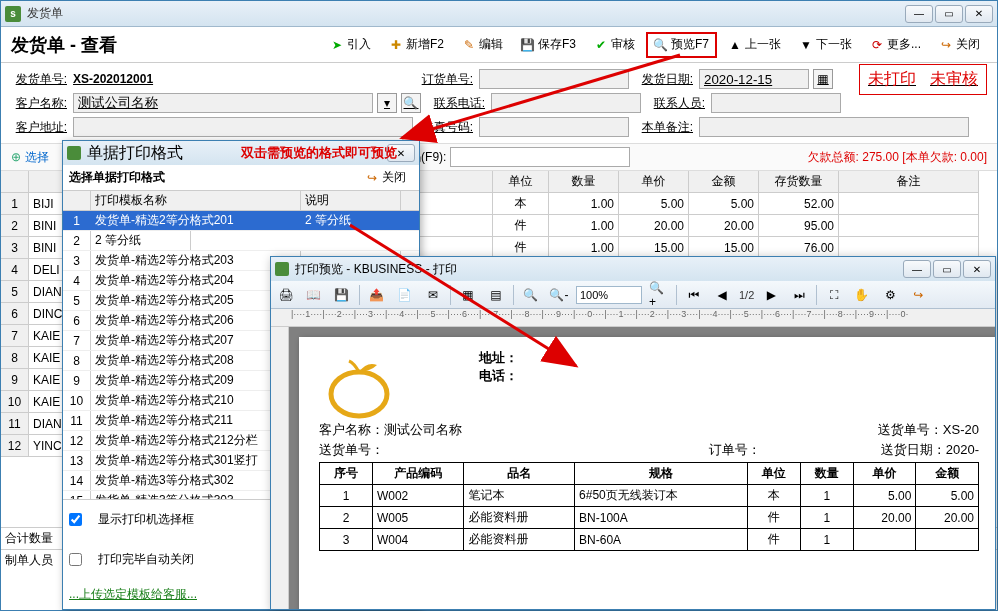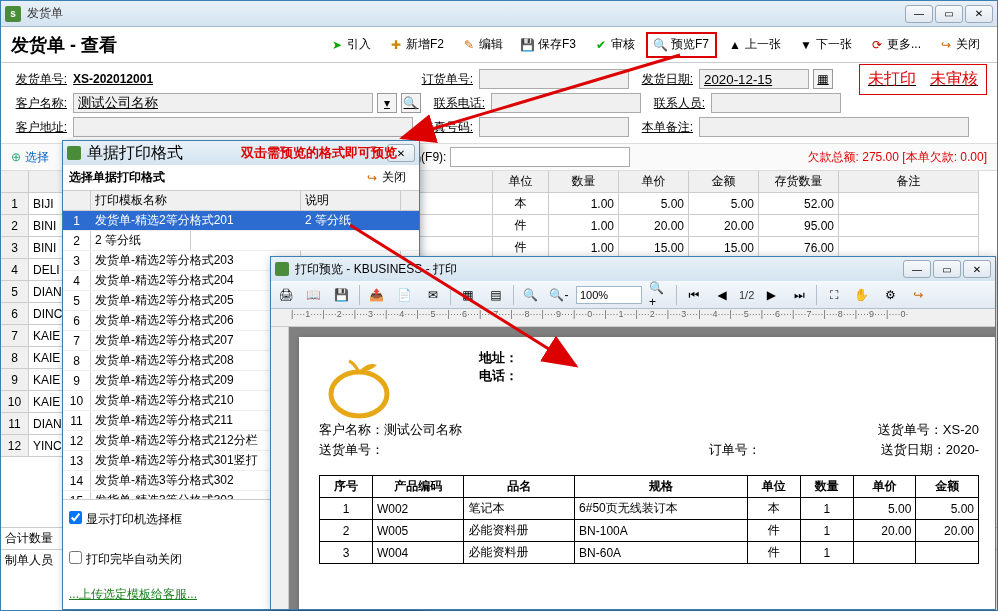--- a/index.html
+++ b/index.html
@@ -54,21 +54,21 @@
 .tmpl-hint { color: #d00; font-weight: bold; font-size: 13px; position: absolute; left: 178px; top: 3px; }
 .tmpl-sub { height: 26px; display: flex; align-items: center; padding: 0 6px; border-bottom: 1px solid #ccc; }
 .tmpl-sub .st { font-weight: bold; flex: 1; }
 .tmpl-grid { flex: 1; overflow: auto; }
 .tmpl-head { display: flex; background: #f0f0f0; height: 20px; border-bottom: 1px solid #ccc; }
 .tmpl-head div, .tmpl-row div { border-right: 1px solid #ccc; padding: 2px 4px; display: flex; align-items: center; }
 .tmpl-row { display: flex; height: 20px; border-bottom: 1px solid #eee; cursor: pointer; }
 .tmpl-row.sel { background: #2c6bd0; color: #fff; }
 .tmpl-row.sel div { border-right-color: #2c6bd0; }
 .tmpl-footer { border-top: 1px solid #ccc; padding: 6px; display: flex; align-items: center; gap: 18px; flex-wrap: wrap; }
-.chk { display: flex; align-items: flex-start; gap: 4px; }
+.chk { display: flex; align-items: center; gap: 16px; }
 .btn-small { border: 1px solid #aaa; background: linear-gradient(#fafafa,#e8e8e8); padding: 4px 10px; border-radius: 3px; cursor: pointer; }
 .upload-link { color: #1a7f1a; text-decoration: underline; cursor: pointer; }
 
 
 .preview-window { position: absolute; left: 270px; top: 256px; width: 726px; height: 354px; border: 1px solid #3c7fb1; background: #fff; box-shadow: 2px 2px 10px rgba(0,0,0,.3); z-index: 30; display: flex; flex-direction: column; }
 .pv-title { height: 24px; background: linear-gradient(#e8f0f8, #d4e4f0); display: flex; align-items: center; padding: 0 4px; }
 .pv-title .app-icon { width: 14px; height: 14px; background: #4a8c3a; border-radius: 2px; margin-right: 6px; }
 .pv-title .t { flex: 1; font-size: 12px; }
 .pv-toolbar { height: 28px; background: linear-gradient(#f4f8fc,#e2eaf2); border-bottom: 1px solid #b0c0d0; display: flex; align-items: center; padding: 0 4px; gap: 6px; overflow: hidden; }
 .pv-tb-btn { width: 22px; height: 22px; display: flex; align-items: center; justify-content: center; cursor: pointer; border: 1px solid transparent; }
@@ -79,21 +79,21 @@
 .pv-body { flex: 1; background: #808080; display: flex; overflow: hidden; }
 .pv-ruler-v { width: 18px; background: #f0f0f0; border-right: 1px solid #ccc; }
 .pv-page-area { flex: 1; padding: 10px 0 0 10px; overflow: hidden; }
 .pv-paper { background: #fff; width: 700px; min-height: 400px; padding: 12px 20px; box-shadow: 2px 2px 6px rgba(0,0,0,.4); }
 .pv-company-block { display: inline-block; vertical-align: top; margin-left: 80px; }
 .pv-company { font-size: 26px; font-family: SimSun; }
 .pv-sub { font-size: 13px; font-weight: bold; }
 .pv-doc-title { font-size: 24px; font-family: SimSun; letter-spacing: 12px; text-align: center; margin: 4px 0; }
 .pv-info-row { display: flex; font-size: 13px; margin: 2px 0; }
 .pv-info-row .l { flex: 1; }
-.pv-table { border-collapse: collapse; width: 100%; margin-top: 16px; }
+.pv-table { border-collapse: collapse; width: 100%; margin-top: 3px; }
 .pv-table th, .pv-table td { border: 1px solid #000; padding: 2px 4px; font-size: 12px; text-align: center; height: 22px; }
 
 
 .arrow { position: absolute; z-index: 40; pointer-events: none; }
 
 svg.orange-logo { width: 80px; height: 70px; }
 </style>
 </head>
 <body>
 

